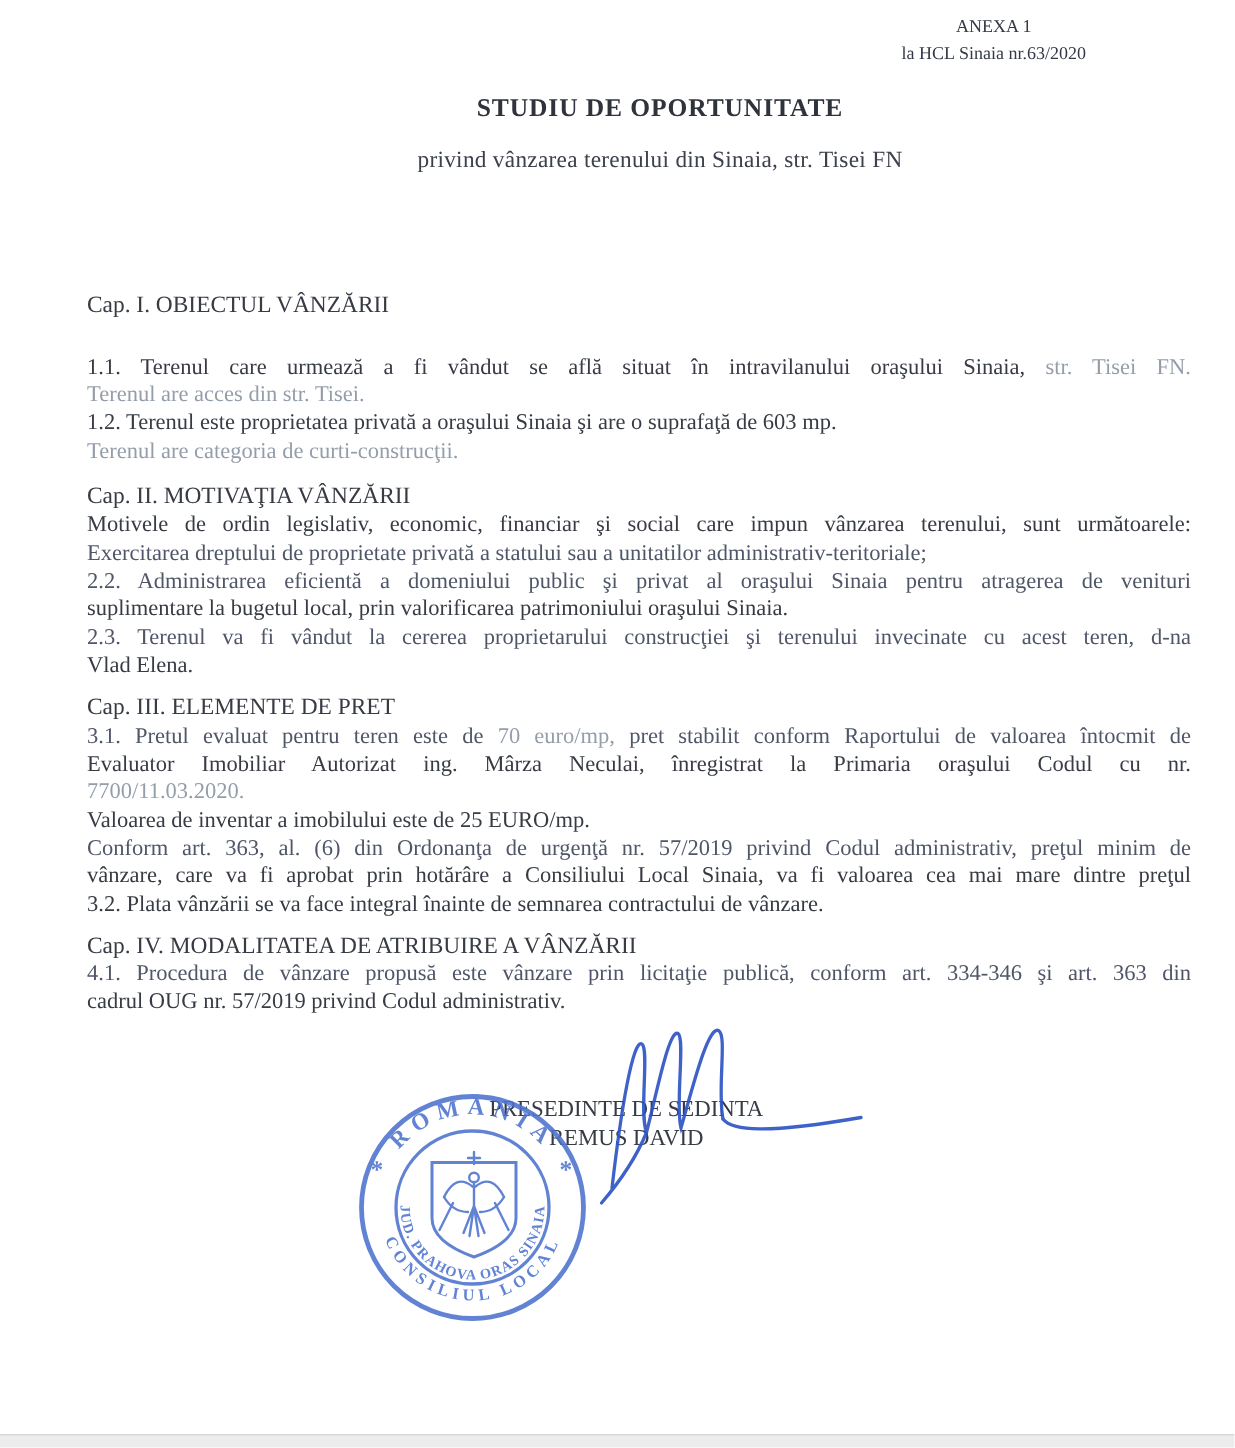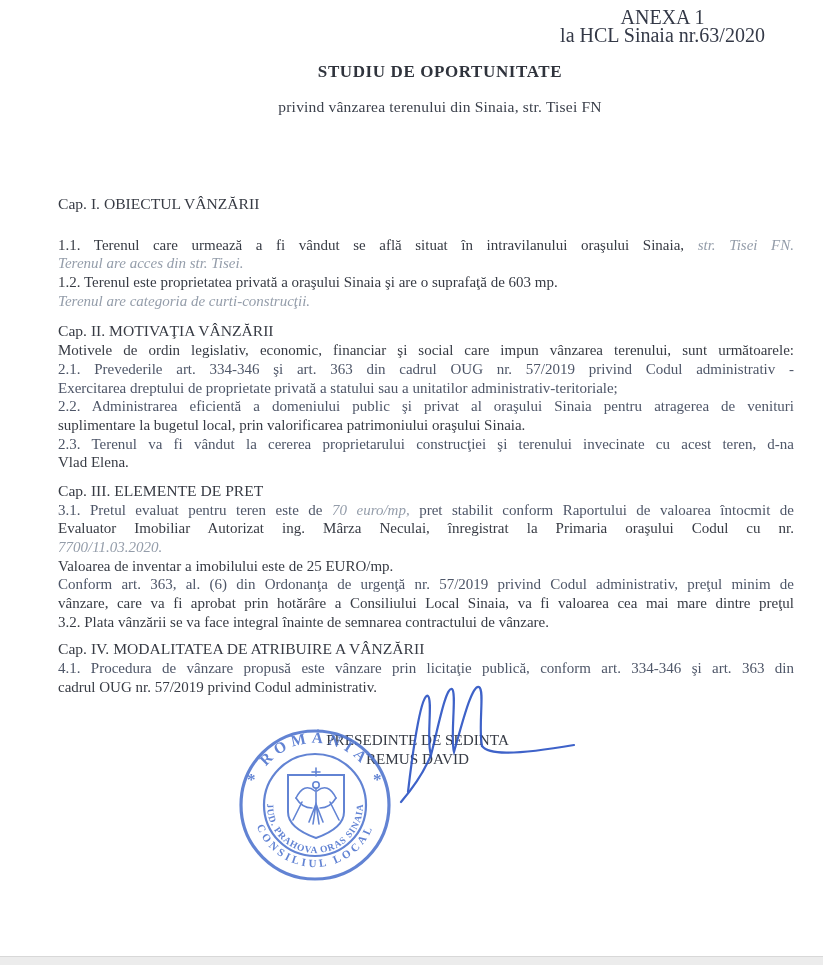--- a/index.html
+++ b/index.html
@@ -2,33 +2,33 @@
 <html><head>
 <meta charset="utf-8">
 <style>
   html,body{margin:0;padding:0;}
   body{
     width:823px;height:965px;background:#ffffff;overflow:hidden;position:relative;
     font-family:"Liberation Serif","DejaVu Serif",serif;
   }
   .abs{position:absolute;}
   
-  .annex{left:520px;top:9px;width:285px;text-align:center;font-size:20px;line-height:17.5px;color:#343947;}
+  .annex{left:520px;top:9px;width:285px;text-align:center;font-size:12px;line-height:17.5px;color:#343947;}
   
   .titlewrap{left:55px;top:62px;width:770px;text-align:center;color:#2f333c;}
   .doc-title{font-weight:bold;font-size:17px;letter-spacing:.6px;}
   .doc-subtitle{margin-top:16px;font-size:15.5px;font-weight:normal;letter-spacing:.2px;color:#3c414c;}
   
   .docbody{left:45px;top:195px;width:749px;font-size:15px;color:#373b44;}
   .line{height:18.7px;line-height:18.7px;white-space:nowrap;overflow:visible;margin-left:13px;}
   .line.just{white-space:normal;text-align:justify;text-align-last:justify;overflow:hidden;max-height:18.7px;}
   .line.heading{font-size:15.6px;}
   .tone-dark{color:#373b44;}
   .tone-mid{color:#4e5668;}
-  .tone-faded{color:#949daa;font-style:italic;}
+  .tone-faded{color:#949daa;}
   .gap{width:100%;}
   
   .sigblock{left:295px;top:731px;width:245px;text-align:center;font-size:15.2px;line-height:18.5px;color:#363b45;}
   
   .stamp{left:230px;top:722px;width:170px;height:170px;opacity:.88;}
   .signsvg{left:388px;top:680px;width:190px;height:130px;}
   
   .bottom-edge{left:0;top:956px;width:823px;height:9px;background:#ececec;border-top:1px solid #d8d8d8;}
 </style>
 </head>
@@ -47,21 +47,20 @@
 <div class="abs docbody">
     <div class="line heading"><span class="tone-dark">Cap. I. OBIECTUL VÂNZĂRII</span></div>
     <div class="gap" style="height: 22px;"></div>
     <div class="line just"><span class="tone-dark">1.1. Terenul care urmează a fi vândut se află situat în intravilanului oraşului Sinaia,</span><span class="tone-faded"> str. Tisei FN.</span></div>
     <div class="line"><span class="tone-faded">Terenul are acces din str. Tisei.</span></div>
     <div class="line"><span class="tone-dark">1.2. Terenul este proprietatea privată a oraşului Sinaia şi are  o suprafaţă de 603 mp.</span></div>
     <div class="line"><span class="tone-faded">Terenul are categoria de curti-construcţii.</span></div>
     <div class="gap" style="height: 12px;"></div>
     <div class="line heading"><span class="tone-dark">Cap. II. MOTIVAŢIA VÂNZĂRII</span></div>
     <div class="line just"><span class="tone-dark">Motivele de ordin legislativ, economic, financiar şi social care impun vânzarea terenului, sunt următoarele:</span></div>
-    <div class="line just"><span class="tone-mid">2.1. Prevederile art. 334-346 şi art. 363 din cadrul OUG nr. 57/2019 privind Codul administrativ -</span></div>
     <div class="line"><span class="tone-mid">Exercitarea dreptului de proprietate privată a statului sau a unitatilor administrativ-teritoriale;</span></div>
     <div class="line just"><span class="tone-mid">2.2. Administrarea eficientă a domeniului public şi privat al oraşului Sinaia pentru atragerea de venituri</span></div>
     <div class="line"><span class="tone-dark">suplimentare la bugetul local, prin valorificarea patrimoniului oraşului Sinaia.</span></div>
     <div class="line just"><span class="tone-mid">2.3. Terenul va fi vândut la cererea proprietarului construcţiei şi terenului invecinate cu acest teren, d-na</span></div>
     <div class="line"><span class="tone-dark">Vlad Elena.</span></div>
     <div class="gap" style="height: 10px;"></div>
     <div class="line heading"><span class="tone-dark">Cap. III. ELEMENTE DE PRET</span></div>
     <div class="line just"><span class="tone-mid">3.1. Pretul evaluat pentru teren este de </span><span class="tone-faded">70 euro/mp,</span><span class="tone-mid"> pret stabilit conform Raportului de valoarea întocmit de</span></div>
     <div class="line just"><span class="tone-dark">Evaluator Imobiliar Autorizat ing. Mârza Neculai, înregistrat la Primaria oraşului Codul cu nr.</span></div>
     <div class="line"><span class="tone-faded">7700/11.03.2020.</span></div>

